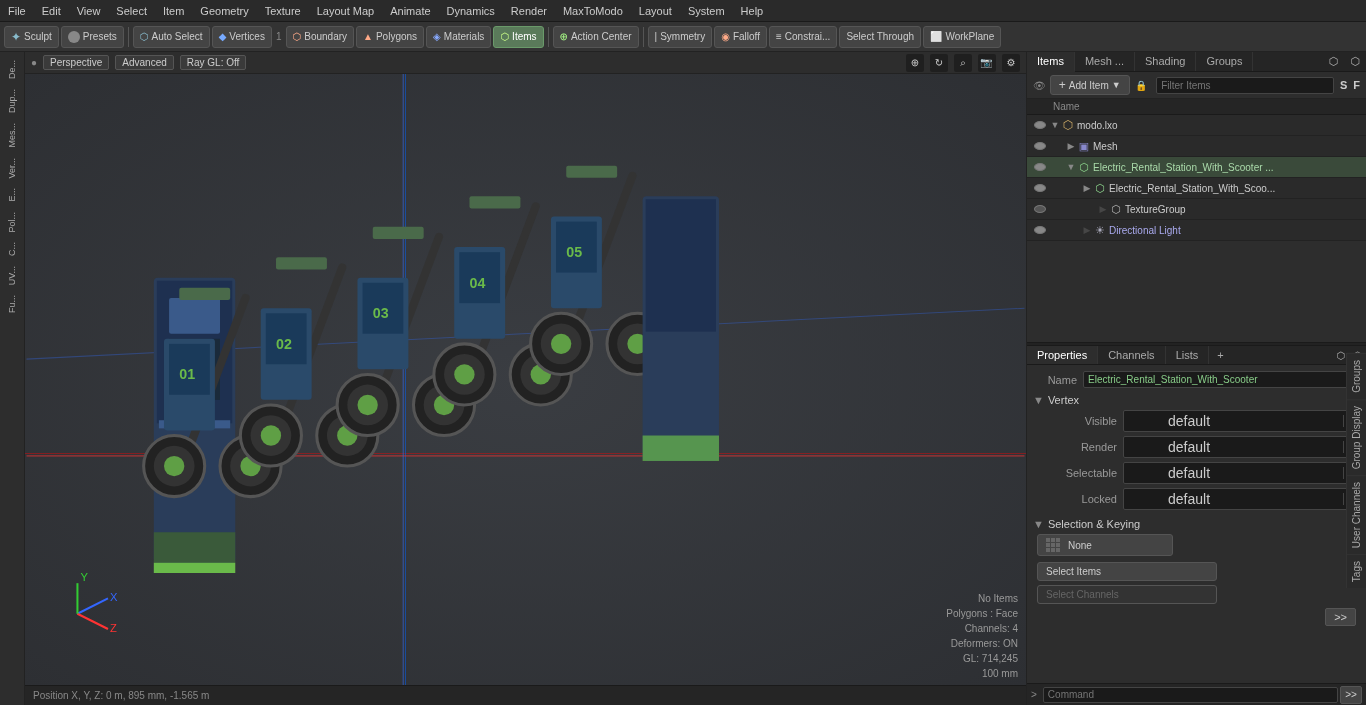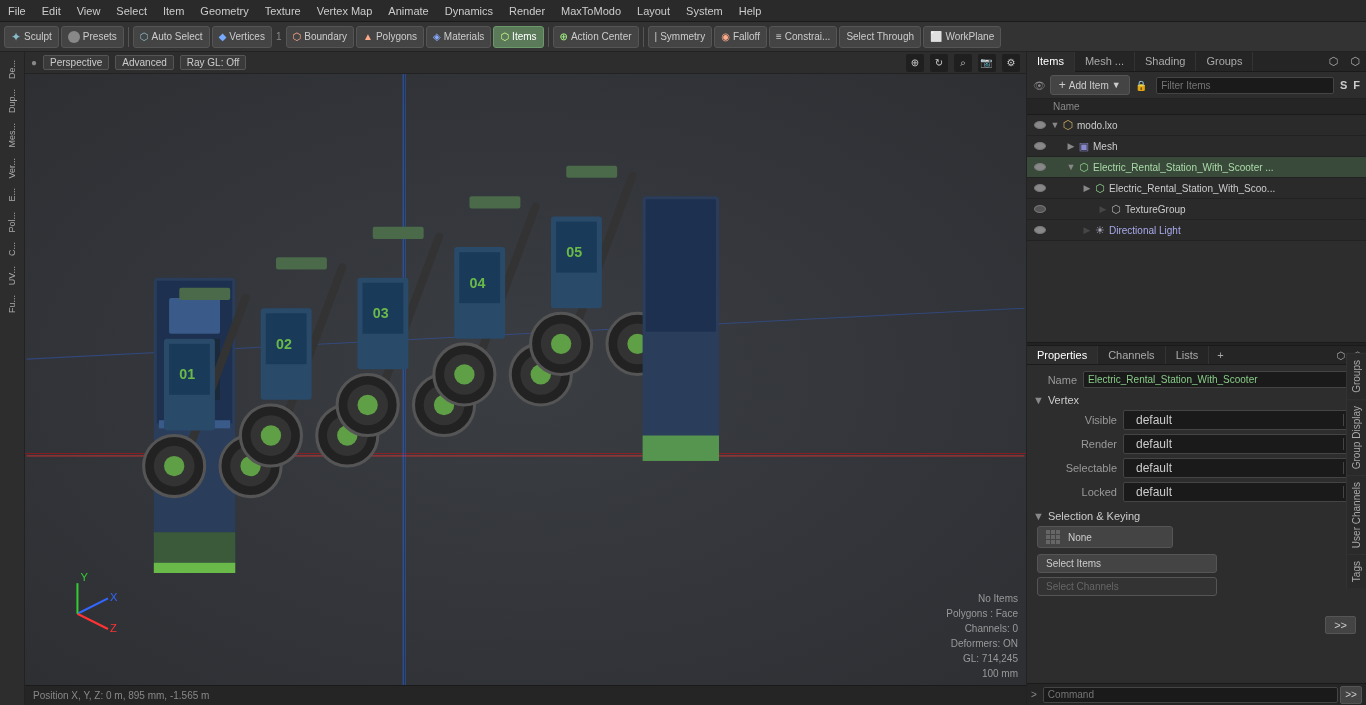--- a/index.html
+++ b/index.html
@@ -73,21 +73,21 @@
     .prop-tab-spacer { flex: 1; }
     .prop-tab-ctrl { padding: 3px 4px; color: #aaa; cursor: pointer; font-size: 10px; }
 
     
     #properties-content { flex: 1; overflow-y: auto; padding: 6px; }
     .prop-row { display: flex; align-items: center; margin-bottom: 4px; }
     .prop-label { width: 90px; text-align: right; font-size: 11px; color: #999; padding-right: 6px; }
     .prop-section { font-size: 11px; color: #ccc; margin: 6px 0 4px 0; display: flex; align-items: center; gap: 4px; cursor: pointer; }
     .prop-section-arrow { color: #888; }
     .prop-dropdown { display: flex; align-items: center; background: #1a1a1a; border: 1px solid #444; border-radius: 2px; flex: 1; }
-    .prop-dropdown-val { flex: 1; font-size: 12px; color: #ccc; padding: 2px 12px; }
+    .prop-dropdown-val { flex: 1; font-size: 14px; color: #ccc; padding: 2px 4px; margin-left: 40px; }
     .prop-dropdown-arrow { width: 16px; height: 100%; display: flex; align-items: center; justify-content: center; color: #888; border-left: 1px solid #444; }
     .sk-btn { display: flex; align-items: center; gap: 4px; padding: 3px 8px; background: #444; border: 1px solid #555; border-radius: 3px; color: #ccc; font-size: 10px; cursor: pointer; }
     .sk-btn.disabled { color: #666; background: #333; cursor: default; }
     .rtab { writing-mode: vertical-rl; transform: rotate(180deg); padding: 6px 4px; font-size: 10px; color: #aaa; cursor: pointer; border-bottom: 1px solid #333; }
 
     
     #command-bar { display: flex; align-items: center; background: #252525; border-top: 1px solid #1a1a1a; height: 22px; padding: 0 4px; }
     .cmd-prompt { font-size: 10px; color: #888; margin-right: 6px; }
     .cmd-input { flex: 1; background: #1a1a1a; border: 1px solid #444; color: #ccc; font-size: 10px; padding: 1px 4px; height: 16px; border-radius: 2px; }
     .cmd-exec-btn { width: 22px; height: 18px; background: #444; border: 1px solid #555; color: #ccc; display: flex; align-items: center; justify-content: center; cursor: pointer; border-radius: 2px; font-size: 10px; margin-left: 2px; }
@@ -120,21 +120,21 @@
 <body>
 
 <div id="menubar">
   <span class="menu-item">File</span>
   <span class="menu-item">Edit</span>
   <span class="menu-item">View</span>
   <span class="menu-item">Select</span>
   <span class="menu-item">Item</span>
   <span class="menu-item">Geometry</span>
   <span class="menu-item">Texture</span>
-  <span class="menu-item">Vertex Map</span>
+  <span class="menu-item">Layout Map</span>
   <span class="menu-item">Animate</span>
   <span class="menu-item">Dynamics</span>
   <span class="menu-item">Render</span>
   <span class="menu-item">MaxToModo</span>
   <span class="menu-item">Layout</span>
   <span class="menu-item">System</span>
   <span class="menu-item">Help</span>
 </div>
 
 <div id="toolbar">
@@ -331,21 +331,21 @@
             <line x1="0" y1="0" x2="0" y2="-30" stroke="#33cc33" stroke-width="2"></line>
             <text x="32" y="-12" fill="#3366ff" font-size="11">X</text>
             <text x="32" y="18" fill="#ff3333" font-size="11">Z</text>
             <text x="3" y="-32" fill="#33cc33" font-size="11">Y</text>
           </g>
         </svg>
 
         <div class="vp-info">
           <div>No Items</div>
           <div>Polygons : Face</div>
-          <div>Channels: 0</div>
+          <div>Channels: 4</div>
           <div>Deformers: ON</div>
           <div>GL: 714,245</div>
           <div>100 mm</div>
         </div>
       </div>
     </div>
 
     <div style="background:#252525;border-top:1px solid #1a1a1a;height:20px;display:flex;align-items:center;padding:0 8px;">
       <span style="font-size:10px;color:#888;">Position X, Y, Z:  0 m, 895 mm, -1.565 m</span>
     </div>
@@ -528,21 +528,21 @@
             <span>None</span>
           </div>
         </div>
 
         <div style="padding-left:4px;margin-bottom:4px;">
           <div class="sk-btn" style="width:180px;">
             <span>Select Items</span>
           </div>
         </div>
 
-        <div style="padding-left:4px;margin-bottom:20px;">
+        <div style="padding-left:4px;margin-bottom:4px;">
           <div class="sk-btn disabled" style="width:180px;">
             <span>Select Channels</span>
           </div>
         </div>
 
         <div style="display:flex;justify-content:flex-end;padding-right:4px;margin-top:4px;">
           <div style="padding:2px 8px;background:#444;border:1px solid #555;border-radius:2px;font-size:11px;color:#ccc;cursor:pointer;">&gt;&gt;</div>
         </div>
       </div>
 

